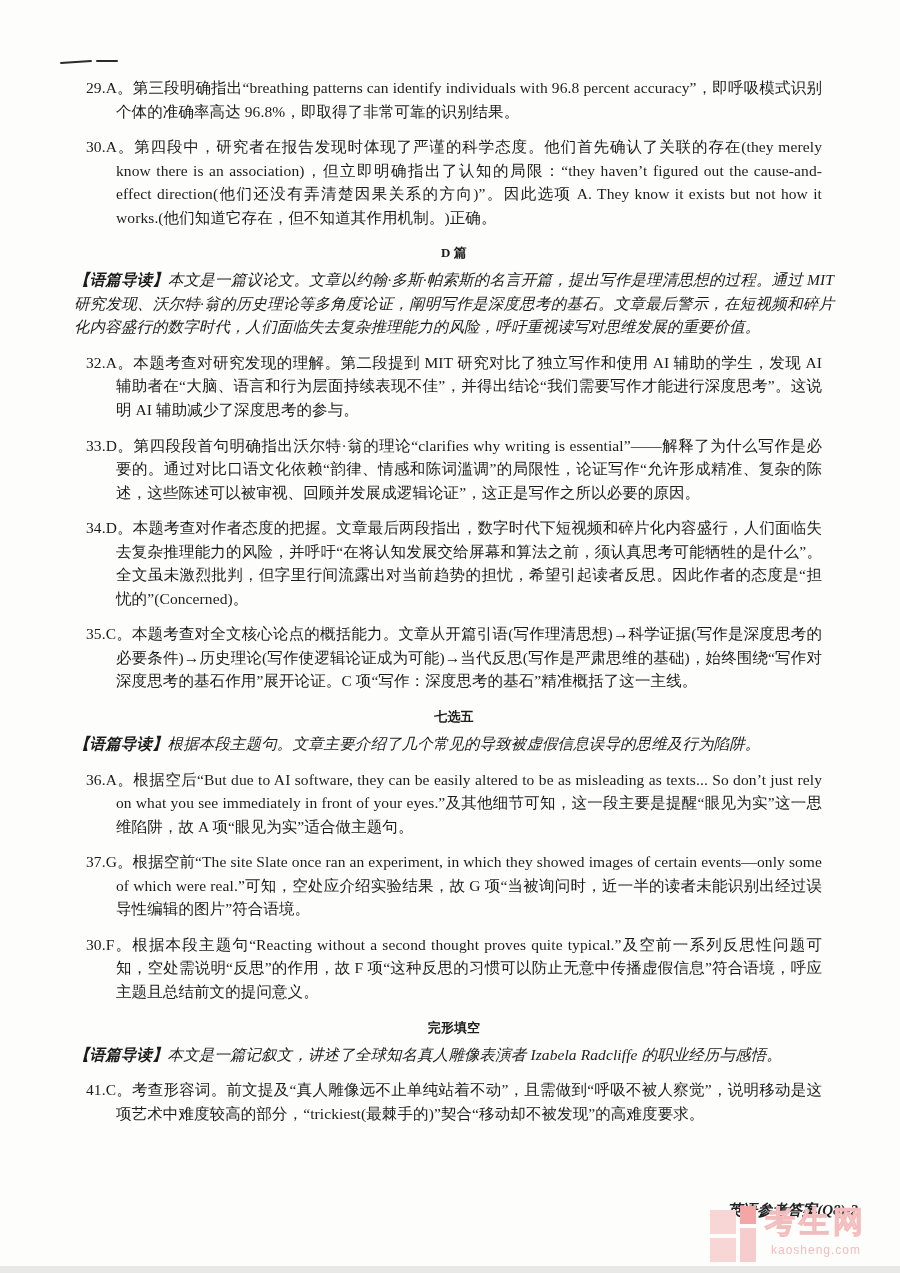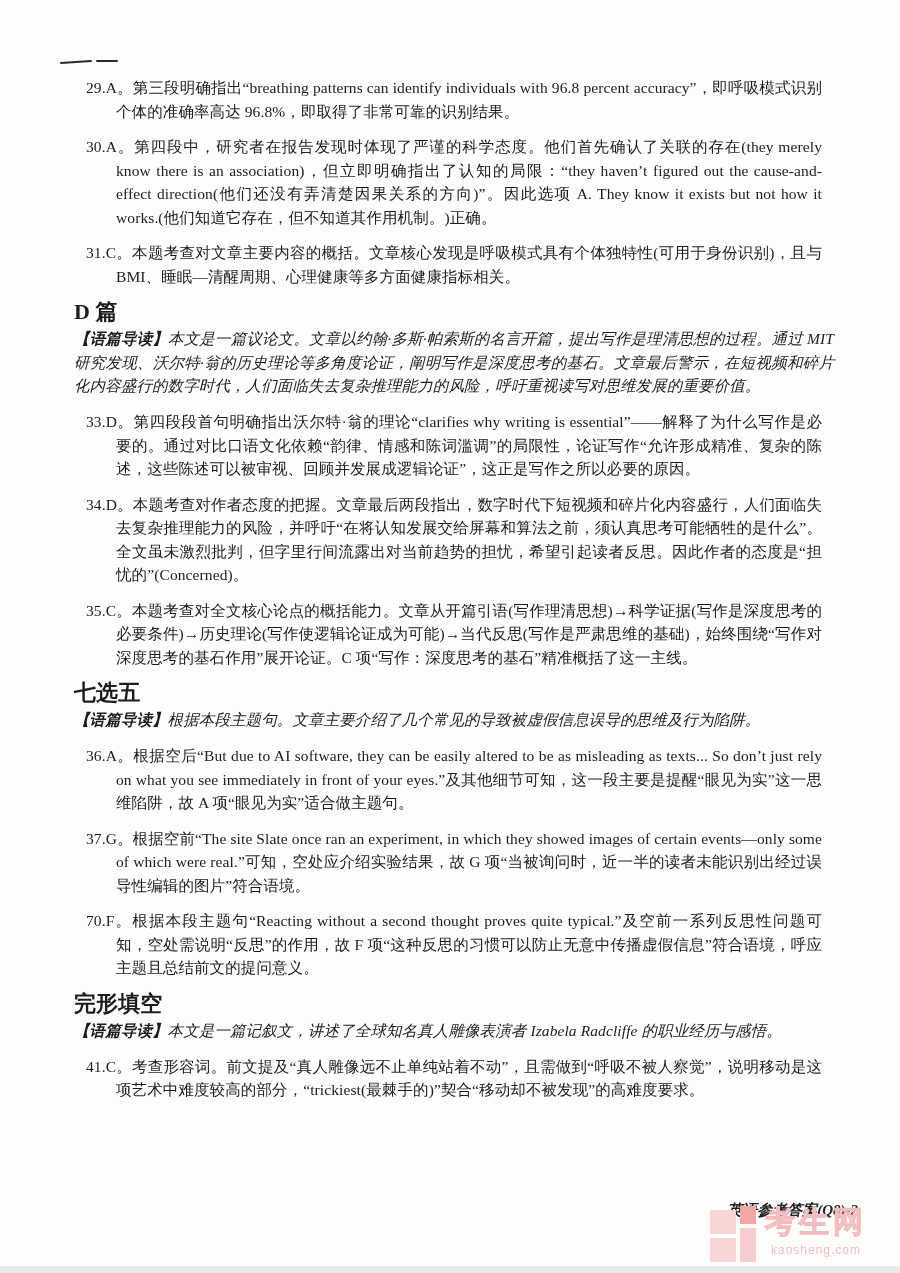--- a/index.html
+++ b/index.html
@@ -13,21 +13,21 @@
   .scan-mark .s1{position:absolute;left:0;top:2px;width:32px;height:2px;background:#2b2b2b;transform:rotate(-4deg);border-radius:2px;}
   .scan-mark .s2{position:absolute;left:36px;top:1px;width:22px;height:2px;background:#2b2b2b;border-radius:2px;}
   
   .content{
     position:absolute;left:74px;top:64px;width:760px;
     font-size:15.5px;line-height:23.55px;text-align:justify;
     letter-spacing:.1px;
   }
   .item{margin:12px;padding-left:30px;text-indent:-30px;}
   .num{white-space:nowrap;}
-  .hd{margin:4px 0 3px;font-size:22px;font-weight:700;line-height:24px;}
+  .hd{margin:4px 0 3px;text-align:center;font-size:13px;font-weight:700;line-height:24px;}
   .intro{margin:0;font-style:italic;}
   .intro-label{font-weight:700;}
   
   .footer{
     position:absolute;top:1201px;left:0;width:858px;text-align:right;
     font-size:15px;font-style:italic;font-weight:600;color:#222;
   }
   
   .watermark{position:absolute;left:710px;top:1206px;display:flex;align-items:flex-start;gap:9px;}
   .wm-logo{position:relative;width:46px;height:56px;flex:0 0 auto;}
@@ -56,44 +56,44 @@
   <span class="s1"></span>
   <span class="s2"></span>
 </div>
 
 <div class="content">
 
   <p class="item"><span class="num">29.A。</span><span>第三段明确指出“breathing patterns can identify individuals with 96.8 percent accuracy”，即呼吸模式识别个体的准确率高达 96.8%，即取得了非常可靠的识别结果。</span></p>
 
   <p class="item"><span class="num">30.A。</span><span>第四段中，研究者在报告发现时体现了严谨的科学态度。他们首先确认了关联的存在(they merely know there is an association)，但立即明确指出了认知的局限：“they haven’t figured out the cause-and-effect direction(他们还没有弄清楚因果关系的方向)”。因此选项 A. They know it exists but not how it works.(他们知道它存在，但不知道其作用机制。)正确。</span></p>
 
-  <p class="item"><span class="num">31.C。</span><span>本题考查对文章主要内容的概括。文章核心发现是呼吸模式具有个体独特性(可用于身份识别)，且与 BMI、睡眠—清醒周期、心理健康等多方面健康指标相关。</span></p>
 
   <h2 class="hd">D 篇</h2>
 
   <p class="intro"><span class="intro-label">【语篇导读】</span><span>本文是一篇议论文。文章以约翰·多斯·帕索斯的名言开篇，提出写作是理清思想的过程。通过 MIT 研究发现、沃尔特·翁的历史理论等多角度论证，阐明写作是深度思考的基石。文章最后警示，在短视频和碎片化内容盛行的数字时代，人们面临失去复杂推理能力的风险，呼吁重视读写对思维发展的重要价值。</span></p>
 
+  <p class="item"><span class="num">32.A。</span><span>本题考查对研究发现的理解。第二段提到 MIT 研究对比了独立写作和使用 AI 辅助的学生，发现 AI 辅助者在“大脑、语言和行为层面持续表现不佳”，并得出结论“我们需要写作才能进行深度思考”。这说明 AI 辅助减少了深度思考的参与。</span></p>
 
   <p class="item"><span class="num">33.D。</span><span>第四段段首句明确指出沃尔特·翁的理论“clarifies why writing is essential”——解释了为什么写作是必要的。通过对比口语文化依赖“韵律、情感和陈词滥调”的局限性，论证写作“允许形成精准、复杂的陈述，这些陈述可以被审视、回顾并发展成逻辑论证”，这正是写作之所以必要的原因。</span></p>
 
   <p class="item"><span class="num">34.D。</span><span>本题考查对作者态度的把握。文章最后两段指出，数字时代下短视频和碎片化内容盛行，人们面临失去复杂推理能力的风险，并呼吁“在将认知发展交给屏幕和算法之前，须认真思考可能牺牲的是什么”。全文虽未激烈批判，但字里行间流露出对当前趋势的担忧，希望引起读者反思。因此作者的态度是“担忧的”(Concerned)。</span></p>
 
   <p class="item"><span class="num">35.C。</span><span>本题考查对全文核心论点的概括能力。文章从开篇引语(写作理清思想)→科学证据(写作是深度思考的必要条件)→历史理论(写作使逻辑论证成为可能)→当代反思(写作是严肃思维的基础)，始终围绕“写作对深度思考的基石作用”展开论证。C 项“写作：深度思考的基石”精准概括了这一主线。</span></p>
 
   <h2 class="hd">七选五</h2>
 
   <p class="intro"><span class="intro-label">【语篇导读】</span><span>根据本段主题句。文章主要介绍了几个常见的导致被虚假信息误导的思维及行为陷阱。</span></p>
 
   <p class="item"><span class="num">36.A。</span><span>根据空后“But due to AI software, they can be easily altered to be as misleading as texts... So don’t just rely on what you see immediately in front of your eyes.”及其他细节可知，这一段主要是提醒“眼见为实”这一思维陷阱，故 A 项“眼见为实”适合做主题句。</span></p>
 
   <p class="item"><span class="num">37.G。</span><span>根据空前“The site Slate once ran an experiment, in which they showed images of certain events—only some of which were real.”可知，空处应介绍实验结果，故 G 项“当被询问时，近一半的读者未能识别出经过误导性编辑的图片”符合语境。</span></p>
 
 
 
-  <p class="item"><span class="num">70.F。</span><span>根据本段主题句“Reacting without a second thought proves quite typical.”及空前一系列反思性问题可知，空处需说明“反思”的作用，故 F 项“这种反思的习惯可以防止无意中传播虚假信息”符合语境，呼应主题且总结前文的提问意义。</span></p>
+  <p class="item"><span class="num">30.F。</span><span>根据本段主题句“Reacting without a second thought proves quite typical.”及空前一系列反思性问题可知，空处需说明“反思”的作用，故 F 项“这种反思的习惯可以防止无意中传播虚假信息”符合语境，呼应主题且总结前文的提问意义。</span></p>
 
   <h2 class="hd">完形填空</h2>
 
   <p class="intro"><span class="intro-label">【语篇导读】</span><span>本文是一篇记叙文，讲述了全球知名真人雕像表演者 Izabela Radcliffe 的职业经历与感悟。</span></p>
 
   <p class="item"><span class="num">41.C。</span><span>考查形容词。前文提及“真人雕像远不止单纯站着不动”，且需做到“呼吸不被人察觉”，说明移动是这项艺术中难度较高的部分，“trickiest(最棘手的)”契合“移动却不被发现”的高难度要求。</span></p>
 
 
 </div>
 

